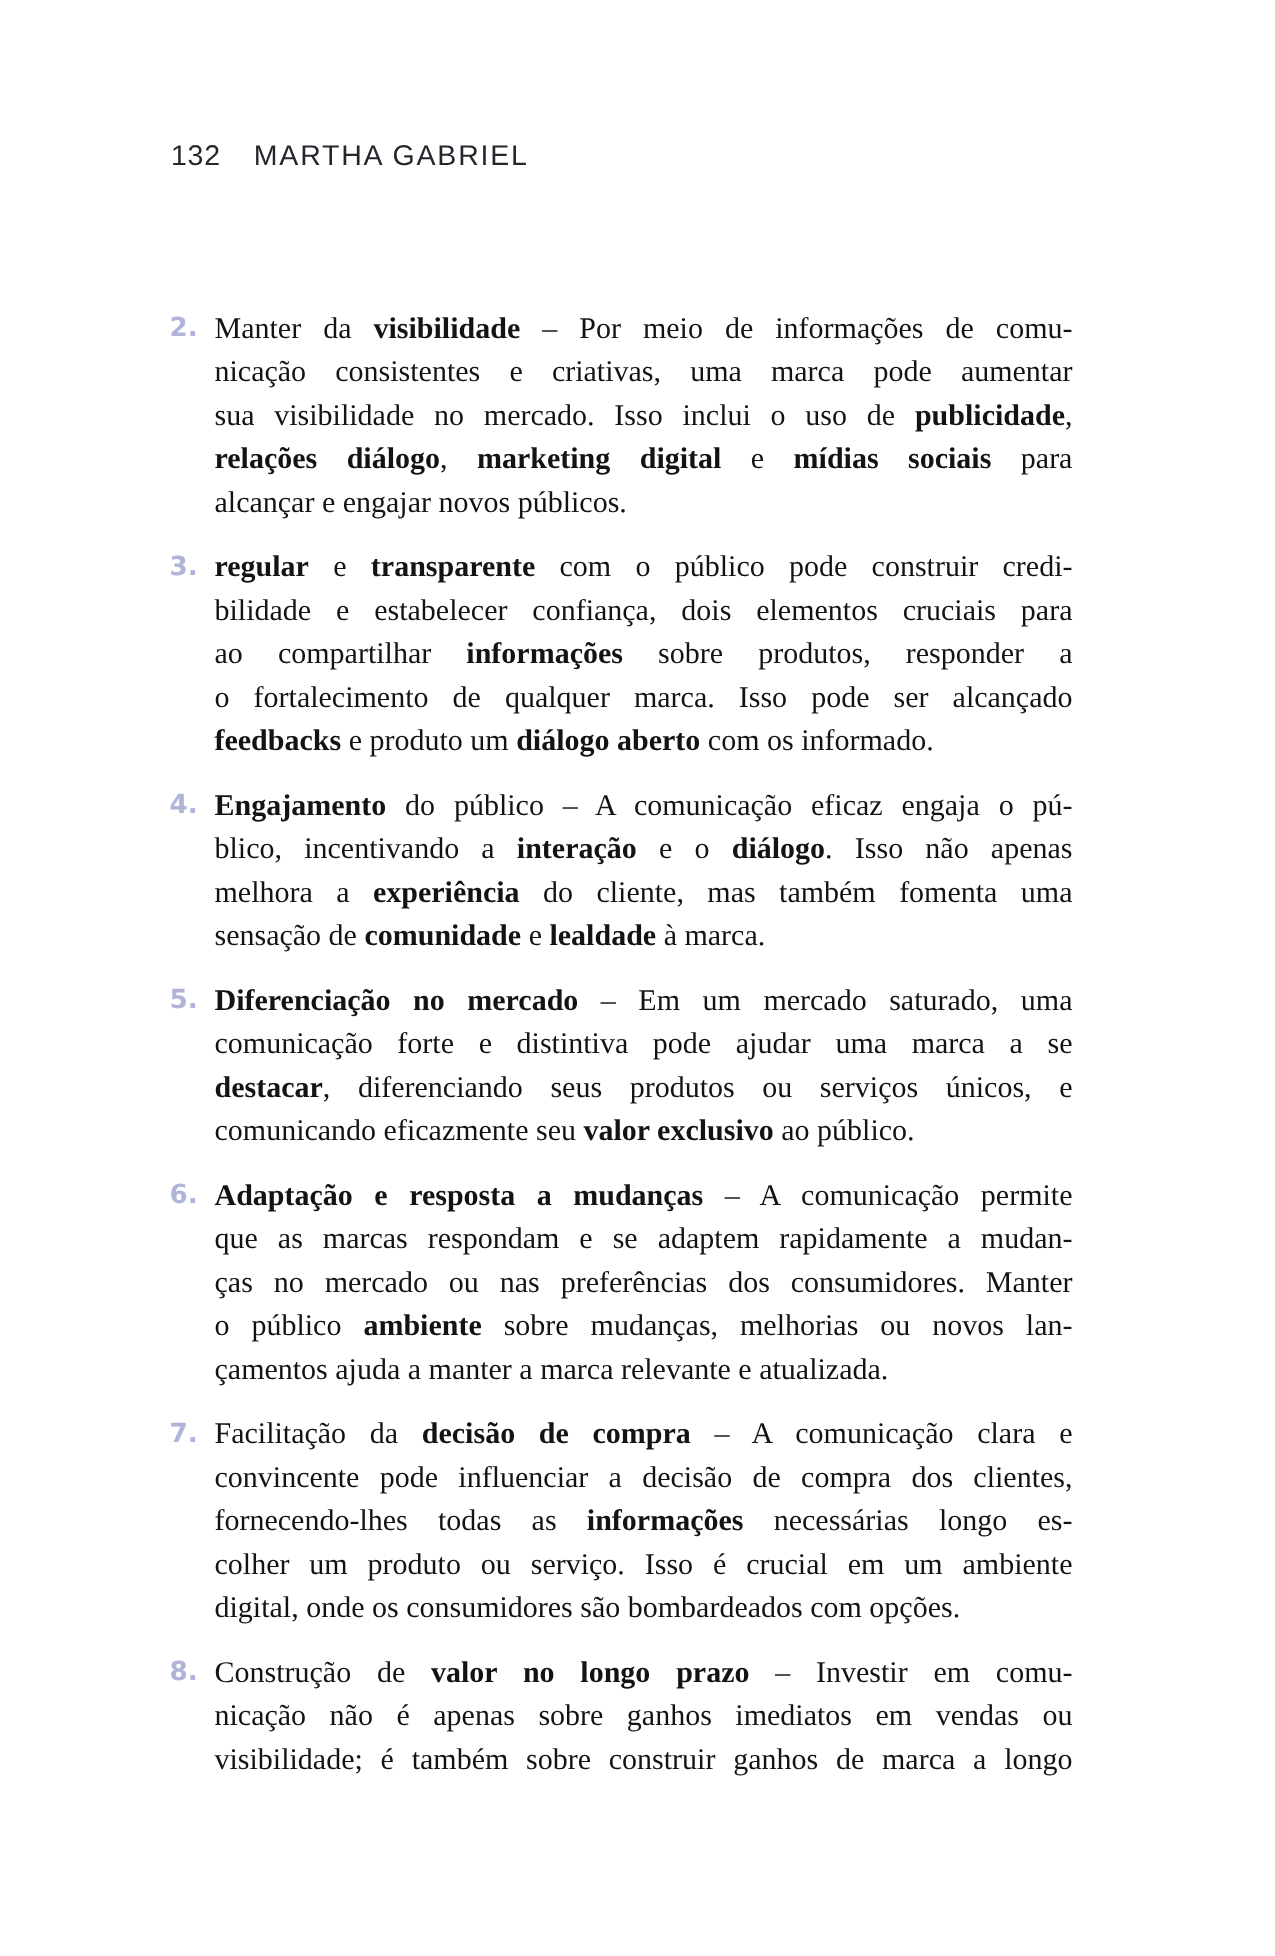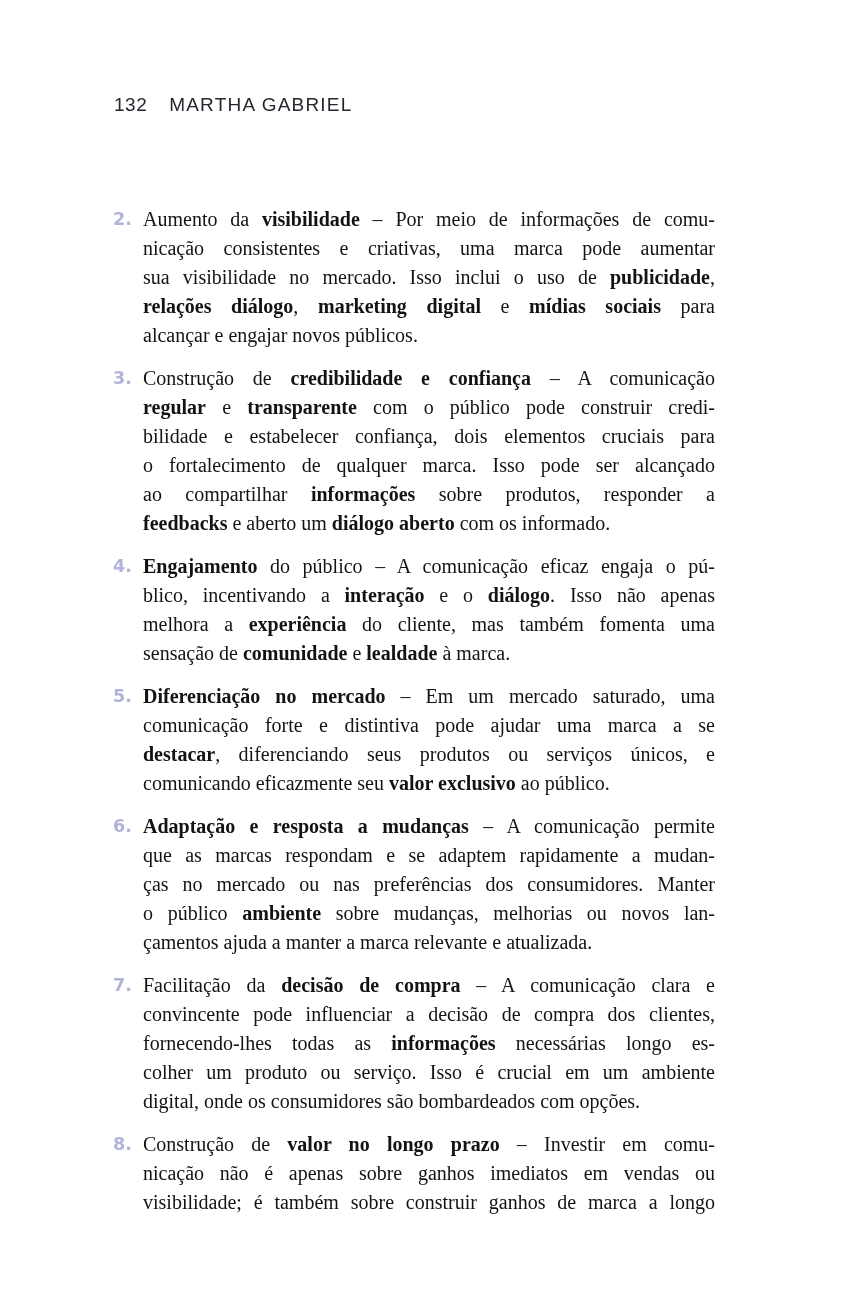--- a/index.html
+++ b/index.html
@@ -80,36 +80,35 @@
 <body>
 
 <div class="page">
   <div class="page-header">
     <span class="page-number">132</span><span class="running-head">MARTHA GABRIEL</span>
   </div>
   <div class="numbered-list">
       <div class="list-item">
         <div class="item-number">2.</div>
         <div class="item-body">
-          <div class="text-line"><span>Aumento da </span><span class="b">visibilidade</span><span> – Por meio de informações de comu-</span></div>
+          <div class="text-line"><span>Manter da </span><span class="b">visibilidade</span><span> – Por meio de informações de comu-</span></div>
           <div class="text-line"><span>nicação consistentes e criativas, uma marca pode aumentar</span></div>
           <div class="text-line"><span>sua visibilidade no mercado. Isso inclui o uso de </span><span class="b">publicidade</span><span>,</span></div>
           <div class="text-line"><span class="b">relações diálogo</span><span>, </span><span class="b">marketing digital</span><span> e </span><span class="b">mídias sociais</span><span> para</span></div>
           <div class="text-line rag"><span>alcançar e engajar novos públicos.</span></div>
         </div>
       </div>
       <div class="list-item">
         <div class="item-number">3.</div>
         <div class="item-body">
-          <div class="text-line"><span>Construção de </span><span class="b">credibilidade e confiança</span><span> – A comunicação</span></div>
           <div class="text-line"><span class="b">regular</span><span> e </span><span class="b">transparente</span><span> com o público pode construir credi-</span></div>
           <div class="text-line"><span>bilidade e estabelecer confiança, dois elementos cruciais para</span></div>
+          <div class="text-line"><span>ao compartilhar </span><span class="b">informações</span><span> sobre produtos, responder a</span></div>
           <div class="text-line"><span>o fortalecimento de qualquer marca. Isso pode ser alcançado</span></div>
-          <div class="text-line"><span>ao compartilhar </span><span class="b">informações</span><span> sobre produtos, responder a</span></div>
-          <div class="text-line rag"><span class="b">feedbacks</span><span> e aberto um </span><span class="b">diálogo aberto</span><span> com os informado.</span></div>
+          <div class="text-line rag"><span class="b">feedbacks</span><span> e produto um </span><span class="b">diálogo aberto</span><span> com os informado.</span></div>
         </div>
       </div>
       <div class="list-item">
         <div class="item-number">4.</div>
         <div class="item-body">
           <div class="text-line"><span class="b">Engajamento</span><span> do público – A comunicação eficaz engaja o pú-</span></div>
           <div class="text-line"><span>blico, incentivando a </span><span class="b">interação</span><span> e o </span><span class="b">diálogo</span><span>. Isso não apenas</span></div>
           <div class="text-line"><span>melhora a </span><span class="b">experiência</span><span> do cliente, mas também fomenta uma</span></div>
           <div class="text-line rag"><span>sensação de </span><span class="b">comunidade</span><span> e </span><span class="b">lealdade</span><span> à marca.</span></div>
         </div>

